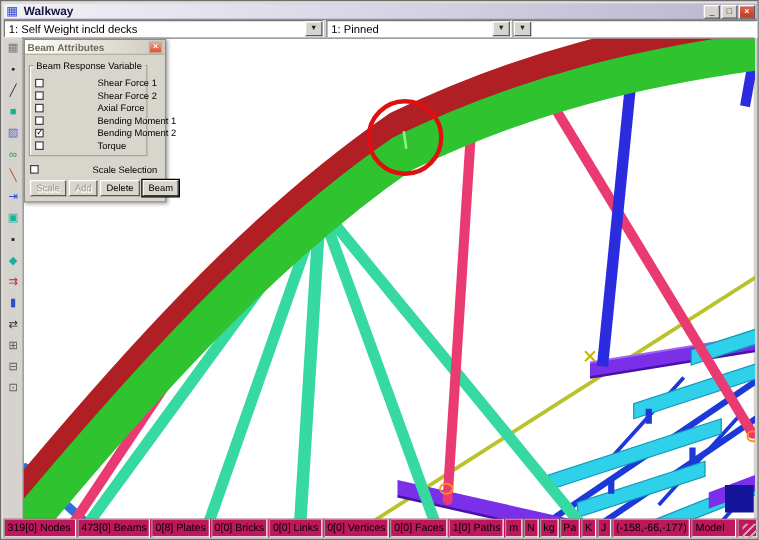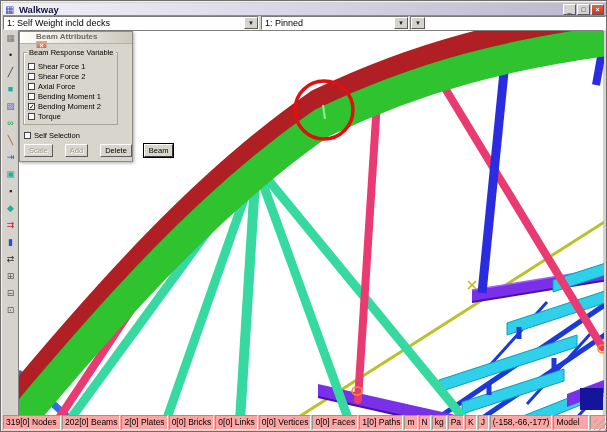--- a/index.html
+++ b/index.html
@@ -30,40 +30,40 @@
   .ltool{width:15px;height:17px;text-align:center;font-size:9px;line-height:17px;}
 
   
   #viewport{position:absolute;left:17px;top:29px;width:585px;height:385px;background:#ffffff;
     border-top:1px solid #808080;border-left:1px solid #808080;}
   #viewport svg{display:block;}
 
   
   #dialog{position:absolute;left:18px;top:30px;width:114px;background:#d8d5cc;border:1px solid #8f8d84;
     box-shadow:1px 1px 3px rgba(0,0,0,.35);z-index:10;}
-  #dlg-title{height:12px;display:flex;align-items:flex-start;background:linear-gradient(90deg,#fffef9,#cdc9bd);
-    border-bottom:1px solid #b5b1a5;padding:0 16px;flex-direction:column;}
+  #dlg-title{height:12px;display:flex;align-items:flex-end;background:linear-gradient(90deg,#fffef9,#cdc9bd);
+    border-bottom:1px solid #b5b1a5;padding:0 2px;}
   #dlg-title .t{flex:1;font-size:8px;font-weight:bold;color:#6e6a5e;white-space:nowrap;}
   #dlg-close{width:11px;height:10px;background:linear-gradient(#f0a089,#d8512e);border:1px solid #b8b4a8;
     color:#fff;font-size:7px;line-height:8px;text-align:center;font-weight:bold;}
   #dlg-body{padding:3px 14px 4px 3px;}
   #group{position:relative;border:1px solid #a8a49a;box-shadow:inset 1px 1px 0 #fff;padding:8px 2px 3px 2px;margin-top:5px;}
   #group-label{position:absolute;top:-5px;left:3px;background:#d8d5cc;font-size:7.5px;color:#000;padding:0 2px;white-space:nowrap;}
-  .cbrow{display:flex;align-items:center;height:10px;margin:0 0 0 2px;}
+  .cbrow{display:flex;align-items:center;height:10px;margin:0 0 0 2px;gap:40px;}
   .cb{width:7px;height:7px;background:#fff;border:1px solid #444;font-size:7px;line-height:6px;text-align:center;color:#000;margin-right:3px;flex:none;}
   .cblabel{font-size:7.5px;color:#000;white-space:nowrap;}
   #keeprow{margin:5px 0 4px 1px;}
-  #dlg-buttons{display:flex;gap:12px;margin-left:1px;}
+  #dlg-buttons{display:flex;gap:2px;margin-left:1px;}
   .dbtn{height:13px;font-size:7.5px;line-height:11px;text-align:center;background:#d8d5cc;
     border:1px solid;border-color:#fff #5a5a5a #5a5a5a #fff;padding:0 4px;color:#000;white-space:nowrap;}
   .dbtn.disabled{color:#a09c90;text-shadow:1px 1px 0 #fff;}
   .dbtn.default{outline:1px solid #000;outline-offset:0;border-color:#fff #3a3a3a #3a3a3a #fff;}
 
   
-  #statusbar{position:absolute;left:2px;top:414px;width:603px;height:15px;display:flex;gap:1px;align-items:stretch;background:#fca5a5;}
+  #statusbar{position:absolute;left:2px;top:414px;width:603px;height:15px;display:flex;gap:1px;align-items:stretch;background:#be185d;}
   .scell{border:1px solid;border-color:#9a968c #ffffff #ffffff #9a968c;font-size:8.5px;color:#000;
     line-height:13px;padding:0 2px;white-space:nowrap;overflow:hidden;flex:none;}
   .scell.fill{flex:1;}
   #grip{position:absolute;right:0;bottom:0;width:12px;height:12px;
     background:repeating-linear-gradient(-45deg,#b5b1a7 0 1.5px,transparent 1.5px 4.5px);}
 </style>
 </head>
 <body>
 
 <div id="win">
@@ -200,35 +200,35 @@
           <span class="cb">✓</span>
           <span class="cblabel">Bending Moment 2</span>
         </div>
         <div class="cbrow">
           <span class="cb"></span>
           <span class="cblabel">Torque</span>
         </div>
       </div>
       <div class="cbrow" id="keeprow">
         <span class="cb"></span>
-        <span class="cblabel">Self Selection</span>
+        <span class="cblabel">Scale Selection</span>
       </div>
       <div id="dlg-buttons">
         <span class="dbtn disabled">Scale</span>
         <span class="dbtn disabled">Add</span>
         <span class="dbtn">Delete</span>
         <span class="dbtn default">Beam</span>
       </div>
     </div>
   </div>
 
   <div id="statusbar">
     <span class="scell" style="min-width:58px">319[0] Nodes</span>
-    <span class="scell" style="min-width:58px">202[0] Beams</span>
-    <span class="scell" style="min-width:44px">2[0] Plates</span>
+    <span class="scell" style="min-width:58px">473[0] Beams</span>
+    <span class="scell" style="min-width:44px">0[8] Plates</span>
     <span class="scell" style="min-width:44px">0[0] Bricks</span>
     <span class="scell" style="min-width:40px">0[0] Links</span>
     <span class="scell" style="min-width:50px">0[0] Vertices</span>
     <span class="scell" style="min-width:40px">0[0] Faces</span>
     <span class="scell" style="min-width:40px">1[0] Paths</span>
     <span class="scell" style="min-width:12px">m</span>
     <span class="scell" style="min-width:12px">N</span>
     <span class="scell" style="min-width:14px">kg</span>
     <span class="scell" style="min-width:14px">Pa</span>
     <span class="scell" style="min-width:11px">K</span>

